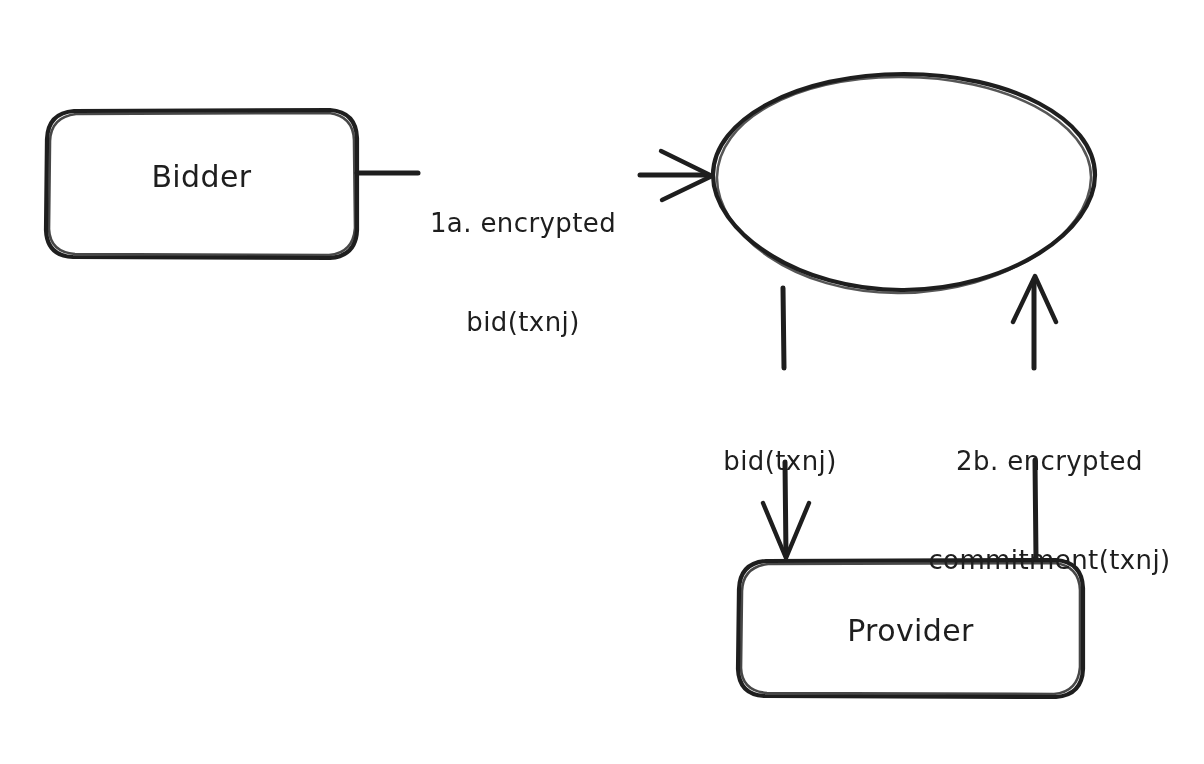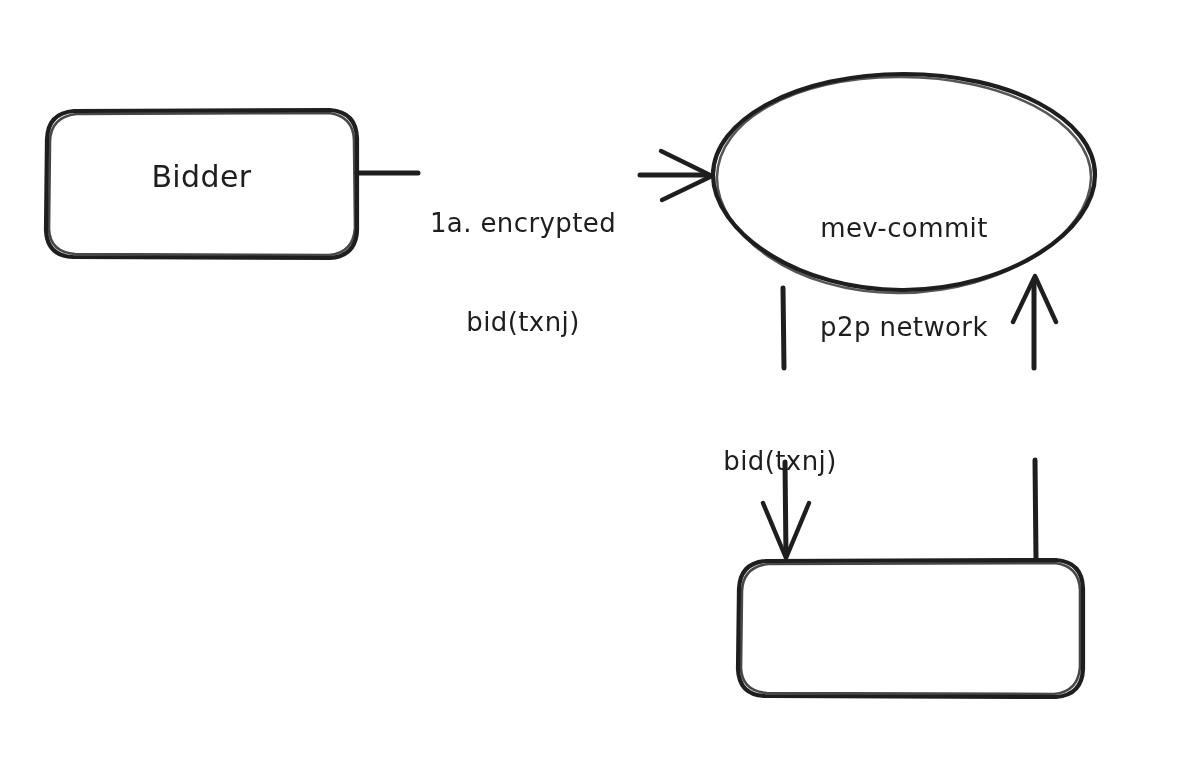--- a/index.html
+++ b/index.html
@@ -92,29 +92,30 @@
         <path d="M1036,558 L1035,460" stroke-width="5"></path>
         <path d="M1034,368 L1034,280" stroke-width="5"></path>
         <path d="M1013,322 L1035,276 L1056,322" stroke-width="4.4" fill="none"></path>
       </g>
 
     </g>
   </svg>
 
   <div class="hand-text node-label tx-bidder">Bidder</div>
 
-  <div class="hand-text ellipse-label tx-ellipse">
-    <div>mev-commit</div>
-    <div>p2p network</div>
-  </div>
 
+  <div class="hand-text node-label tx-provider">Provider</div>
 
   <div class="hand-text edge-label tx-e1a">
     <div>1a. encrypted</div>
     <div>bid(txnj)</div>
   </div>
 
   <div class="hand-text edge-label tx-e2a">
     <div>bid(txnj)</div>
   </div>
 
+  <div class="hand-text edge-label tx-e2b">
+    <div>2b. encrypted</div>
+    <div>commitment(txnj)</div>
+  </div>
 
 </div>
 
 </body></html>

